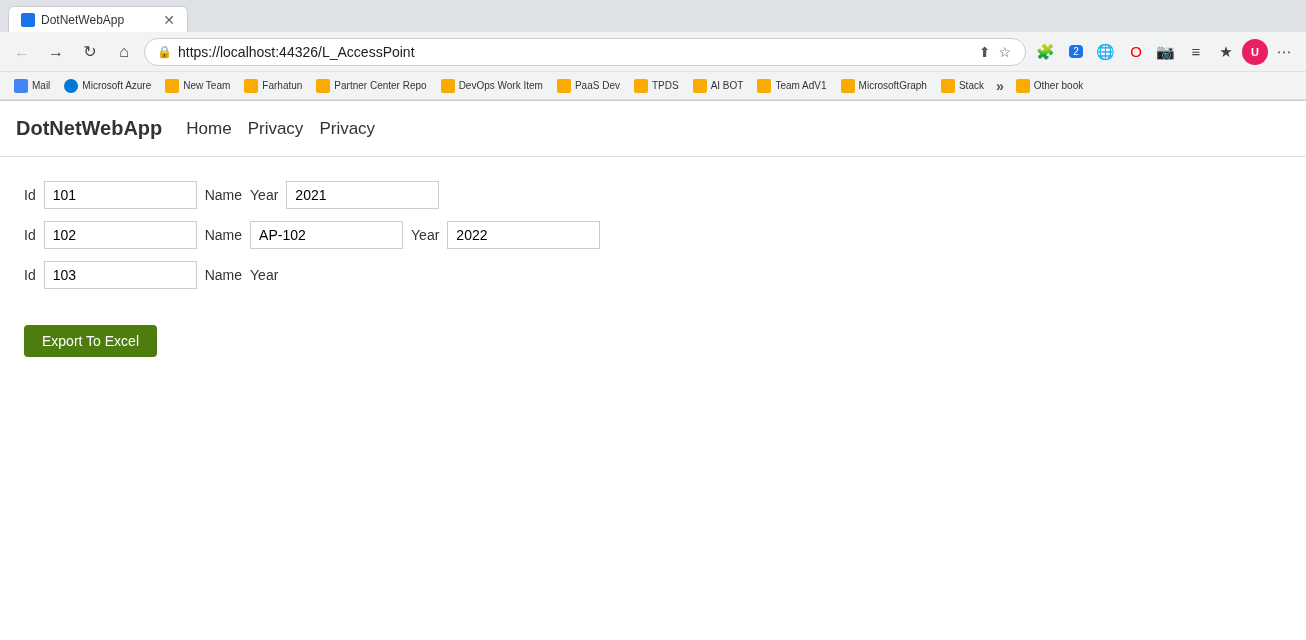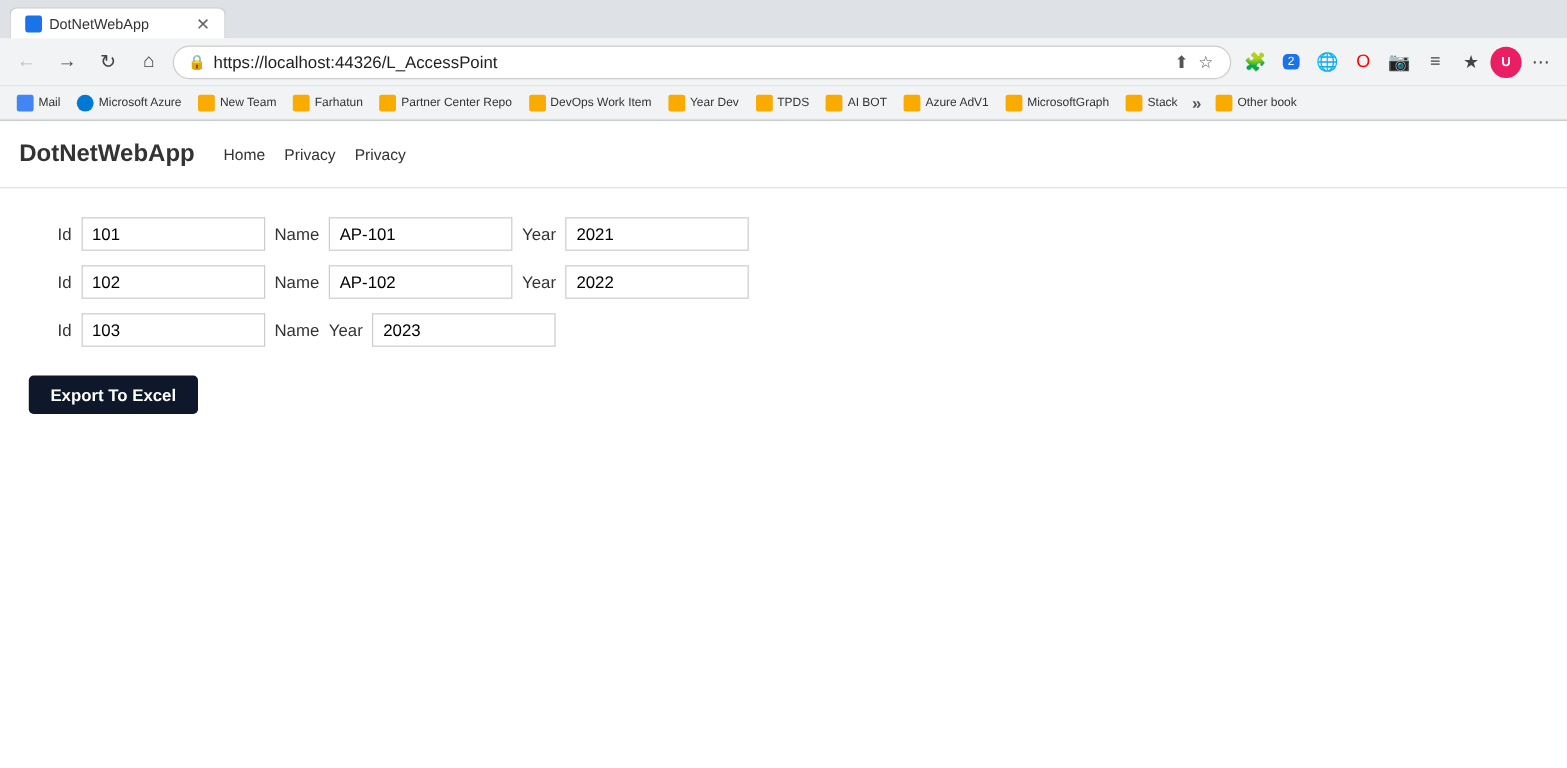--- a/index.html
+++ b/index.html
@@ -39,39 +39,38 @@
     .bm-folder { background: #f9ab00; }
     .bm-more { font-size: 14px; font-weight: bold; color: #555; padding: 2px 4px; cursor: pointer; }
 
     
     .app-container { background: #fff; }
 
     
     .app-navbar { display: flex; align-items: center; padding: 8px 16px; border-bottom: 1px solid #e0e0e0; height: 56px; }
     .app-brand { font-size: 20px; font-weight: bold; color: #333; margin-right: 24px; text-decoration: none; }
     .app-nav-links { display: flex; gap: 16px; }
-    .app-nav-link { font-size: 13px; color: #333; text-decoration: none; padding: 4px 0; }
+    .app-nav-link { font-size: 17px; color: #333; text-decoration: none; padding: 4px 0; }
 
     
     .main-content { padding: 24px 24px; }
 
-    .form-row { display: flex; align-items: center; gap: 8px; margin-bottom: 12px; margin-left: 24px; }
+    .form-row { display: flex; align-items: center; gap: 8px; margin-bottom: 12px; }
     .field-label { font-size: 14px; color: #333; font-weight: normal; }
     .field-input { border: 1px solid #ccc; padding: 4px 8px; font-size: 14px; height: 28px; width: 153px; }
 
     .export-btn {
-      background: #0f172a;
+      background: #4d7c0f;
       color: #fff;
       border: none;
       padding: 8px 18px;
       font-size: 14px;
       border-radius: 4px;
       cursor: pointer;
-      margin-top: 12px;
-      font-weight: bold;
+      margin-top: 24px;
     }
   </style>
 </head>
 <body>
 
 <div class="browser-chrome">
 
   <div class="tab-bar">
     <div class="tab">
       <div class="tab-favicon"></div>
@@ -131,33 +130,33 @@
       <div class="bookmark-item">
         <div class="bookmark-favicon bm-folder"></div>
         <span>Partner Center Repo</span>
       </div>
       <div class="bookmark-item">
         <div class="bookmark-favicon bm-folder"></div>
         <span>DevOps Work Item</span>
       </div>
       <div class="bookmark-item">
         <div class="bookmark-favicon bm-folder"></div>
-        <span>Year Dev</span>
+        <span>PaaS Dev</span>
       </div>
       <div class="bookmark-item">
         <div class="bookmark-favicon bm-folder"></div>
         <span>TPDS</span>
       </div>
       <div class="bookmark-item">
         <div class="bookmark-favicon bm-folder"></div>
         <span>AI BOT</span>
       </div>
       <div class="bookmark-item">
         <div class="bookmark-favicon bm-folder"></div>
-        <span>Azure AdV1</span>
+        <span>Team AdV1</span>
       </div>
       <div class="bookmark-item">
         <div class="bookmark-favicon bm-folder"></div>
         <span>MicrosoftGraph</span>
       </div>
       <div class="bookmark-item">
         <div class="bookmark-favicon bm-folder"></div>
         <span>Stack</span>
       </div>
       <span class="bm-more">»</span>
@@ -181,37 +180,35 @@
   </nav>
 
   <div class="main-content">
 
     
     <div id="records-container">
         <div class="form-row">
           <span class="field-label">Id</span>
           <input type="text" class="field-input" value="101" style="">
           <span class="field-label">Name</span>
-          <input type="text" class="field-input" value="AP-101" style="">
           <span class="field-label">Year</span>
           <input type="text" class="field-input" value="2021" style="">
         </div>
         <div class="form-row">
           <span class="field-label">Id</span>
           <input type="text" class="field-input" value="102" style="">
           <span class="field-label">Name</span>
           <input type="text" class="field-input" value="AP-102" style="">
           <span class="field-label">Year</span>
           <input type="text" class="field-input" value="2022" style="">
         </div>
         <div class="form-row">
           <span class="field-label">Id</span>
           <input type="text" class="field-input" value="103" style="">
           <span class="field-label">Name</span>
           <span class="field-label">Year</span>
-          <input type="text" class="field-input" value="2023" style="">
         </div>
       </div>
 
     <button class="export-btn">Export To Excel</button>
 
   </div>
 </div>
 
 </body></html>

